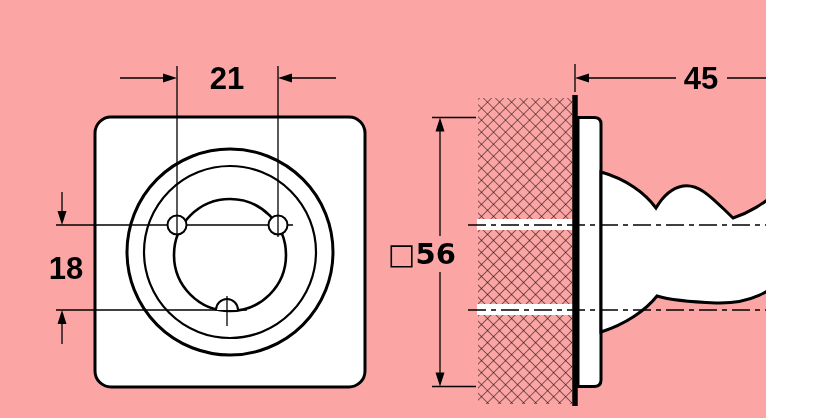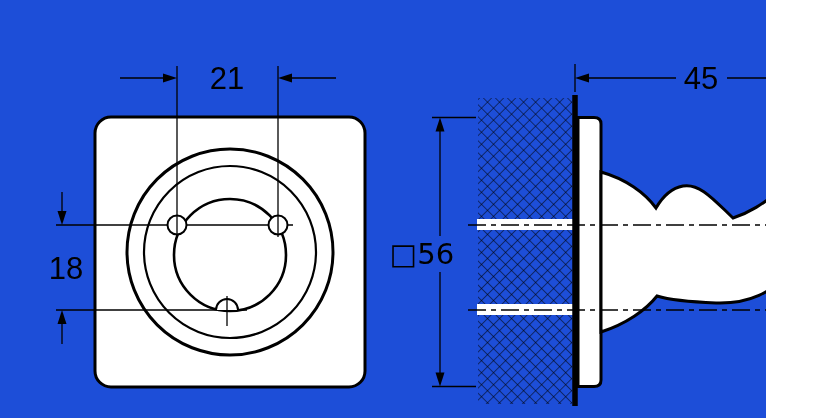--- a/index.html
+++ b/index.html
@@ -5,22 +5,23 @@
   html, body {
     margin: 0;
     padding: 0;
     background: #ffffff;
     font-family: "Liberation Sans", sans-serif;
   }
   .canvas {
     position: relative;
     width: 766px;
     height: 418px;
-    background: #1d4ed8;
+    background: #fca5a5;
     overflow: hidden;
+    font-weight: bold;
   }
   svg text {
     font-family: "Liberation Sans", sans-serif;
     font-size: 31px;
     fill: #000000;
   }
   svg text.sq {
     font-family: "DejaVu Sans", sans-serif;
     font-size: 29px;
   }

